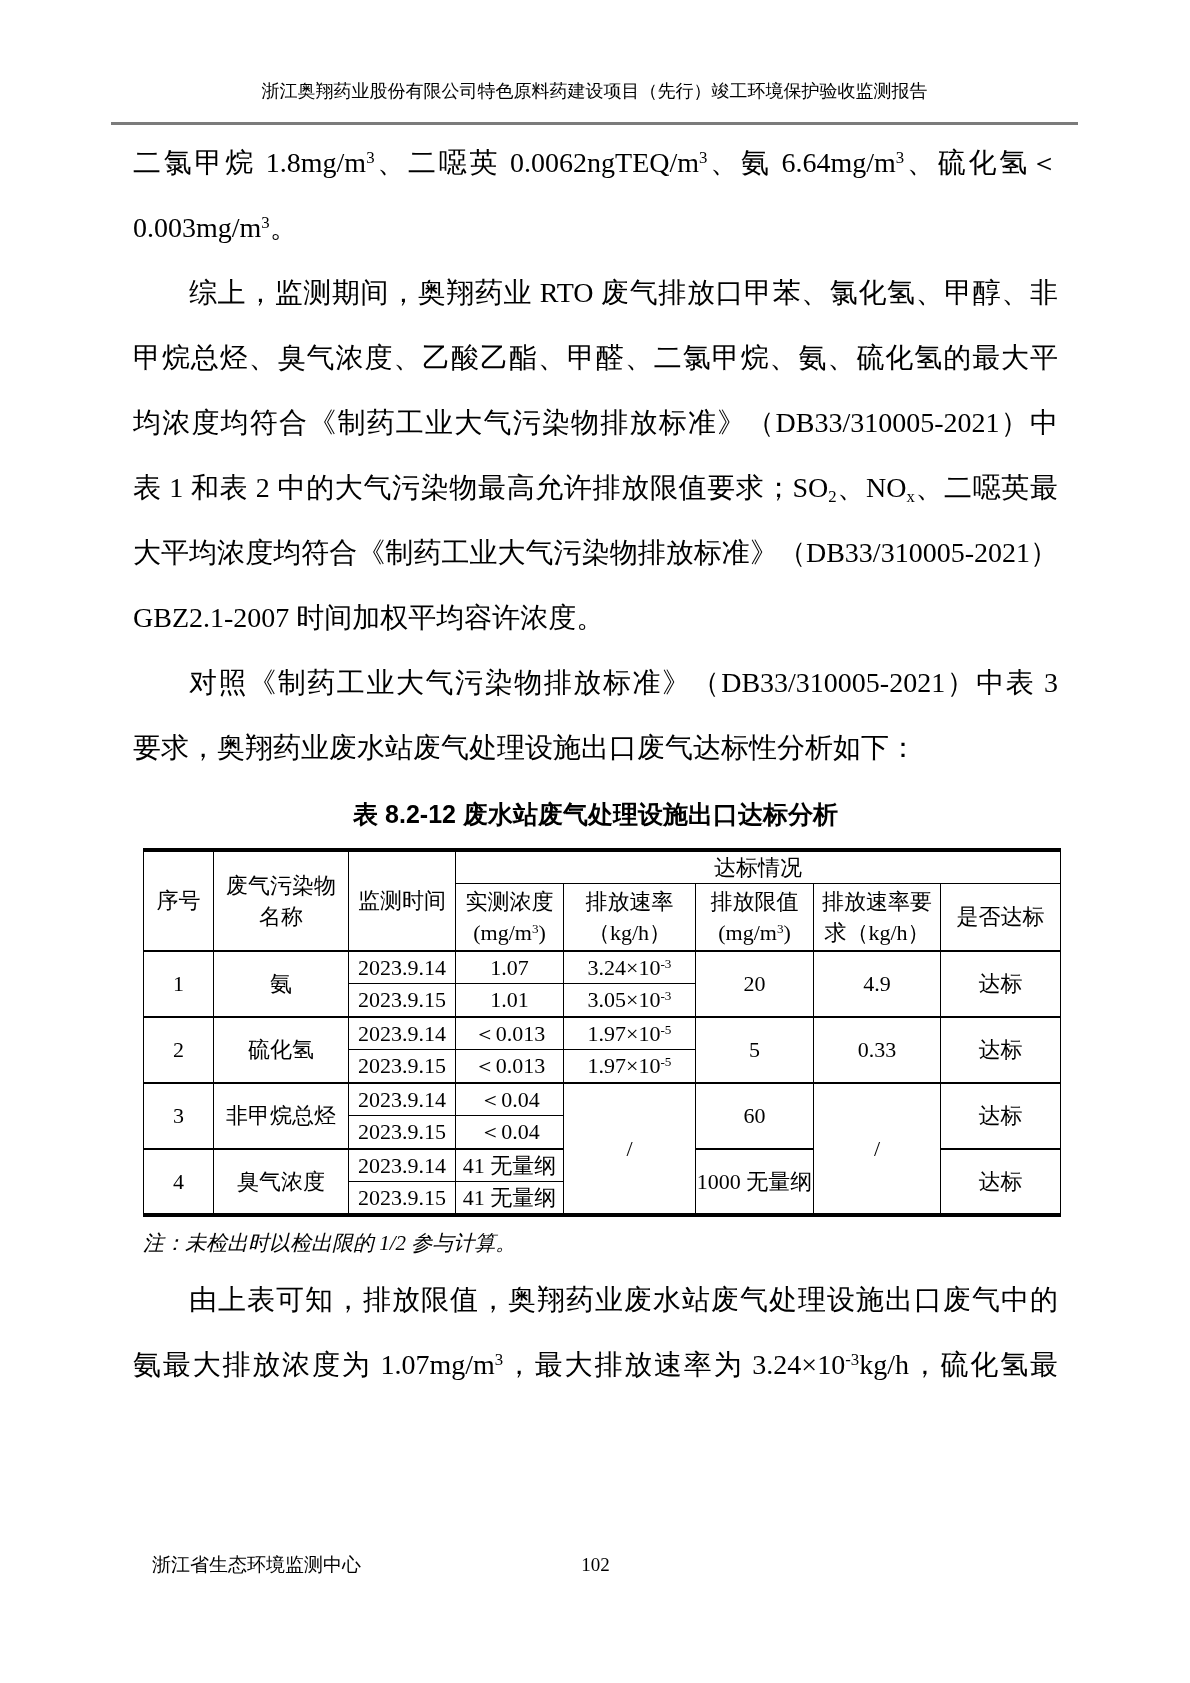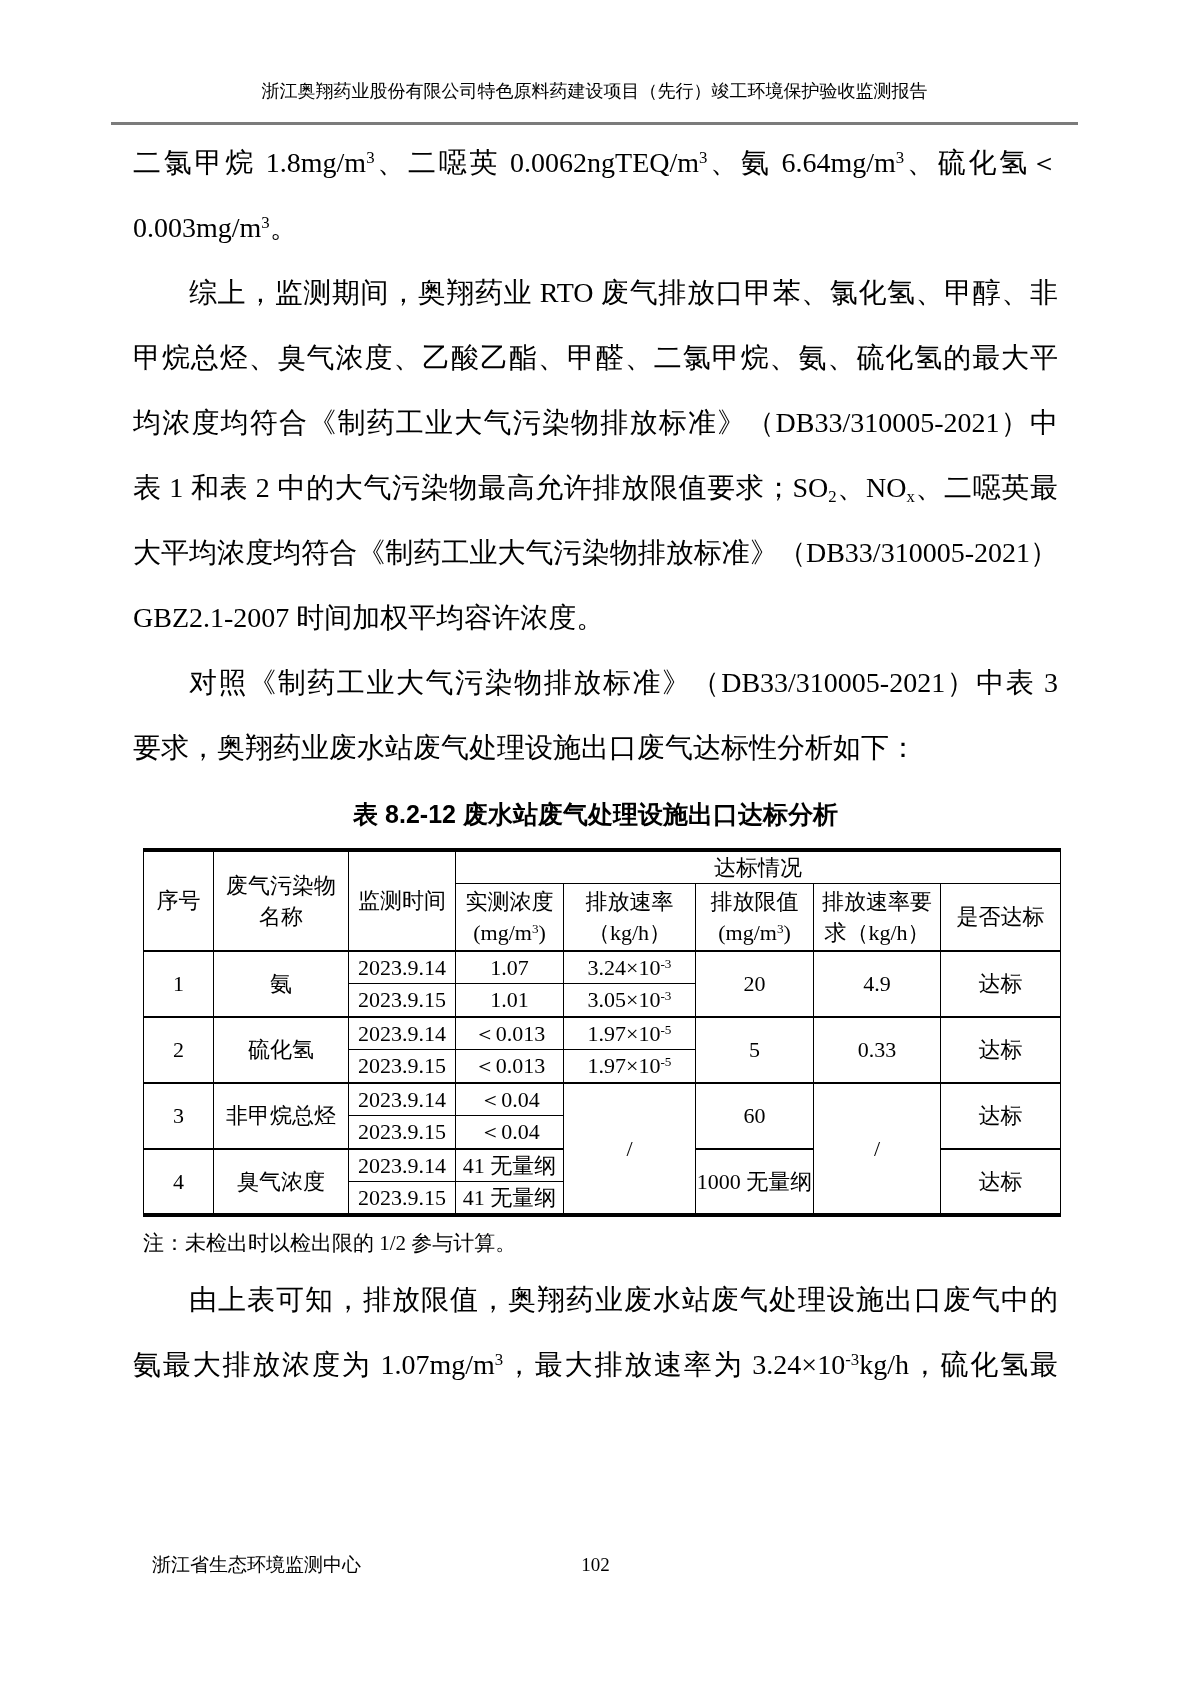--- a/index.html
+++ b/index.html
@@ -35,21 +35,21 @@
   }
   .et td {
     border: 1px solid #000; text-align: center; vertical-align: middle;
     font-size: 22px; line-height: 31px; padding: 0;
     overflow: hidden;
   }
   .et thead tr.h1 { height: 31px; }
   .et thead tr.h2 { height: 67px; }
   .et tbody tr { height: 33px; }
   .et tr.gs td { border-top: 2px solid #000; }
-  .note { margin-top: 12px; margin-left: 10px; font-size: 21px; line-height: 28px; text-align: left; }
+  .note { margin-top: 12px; margin-left: 10px; font-size: 21px; line-height: 28px; text-align: left; font-style: italic; }
   .closing-first { margin-top: 10px; }
   .page-footer {
     position: absolute; top: 1550px; left: 133px; width: 925px;
     font-size: 19px; line-height: 30px;
   }
   .footer-org { position: absolute; left: 19px; top: 0; }
   .footer-page { position: absolute; left: 0; right: 0; margin: 0 auto; width: 80px; text-align: center; top: 0; }
 </style>
 </head>
 <body>

